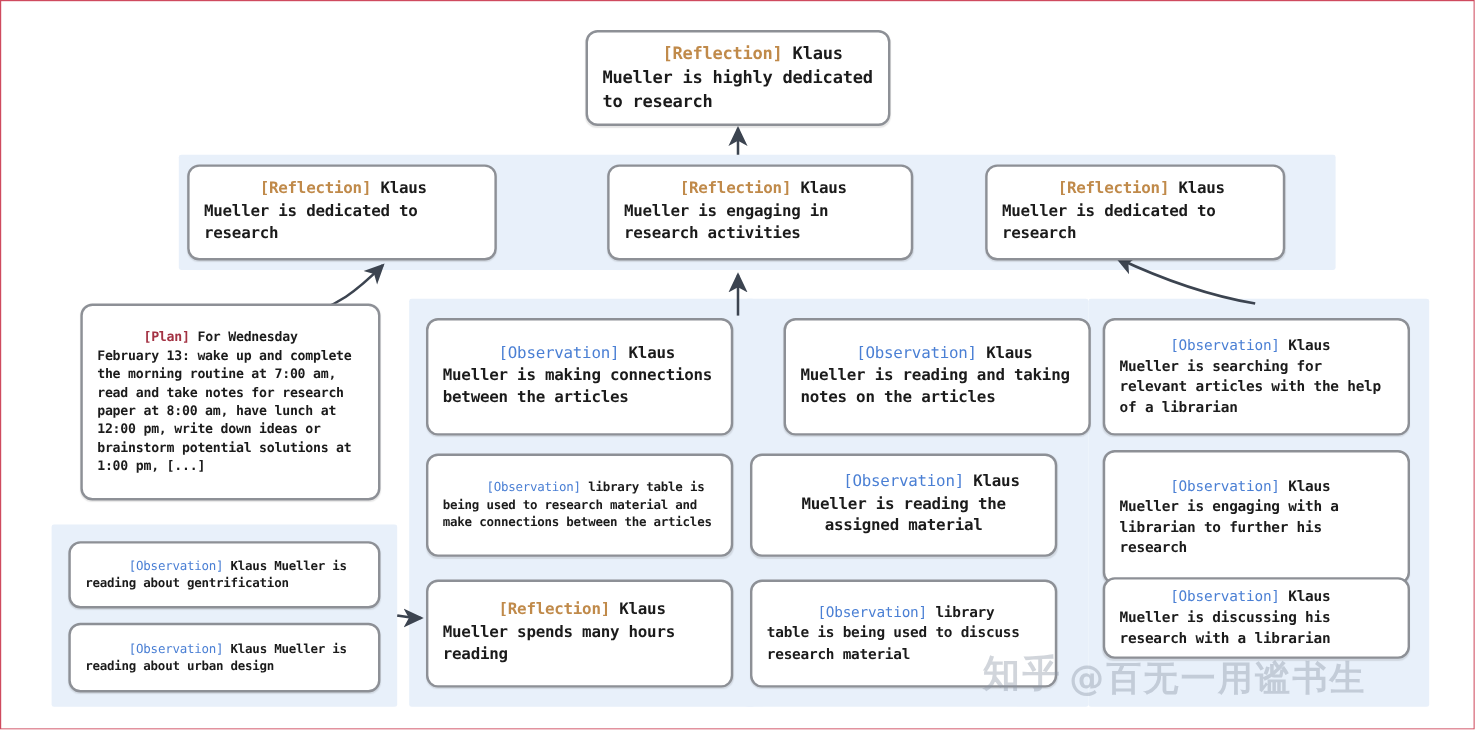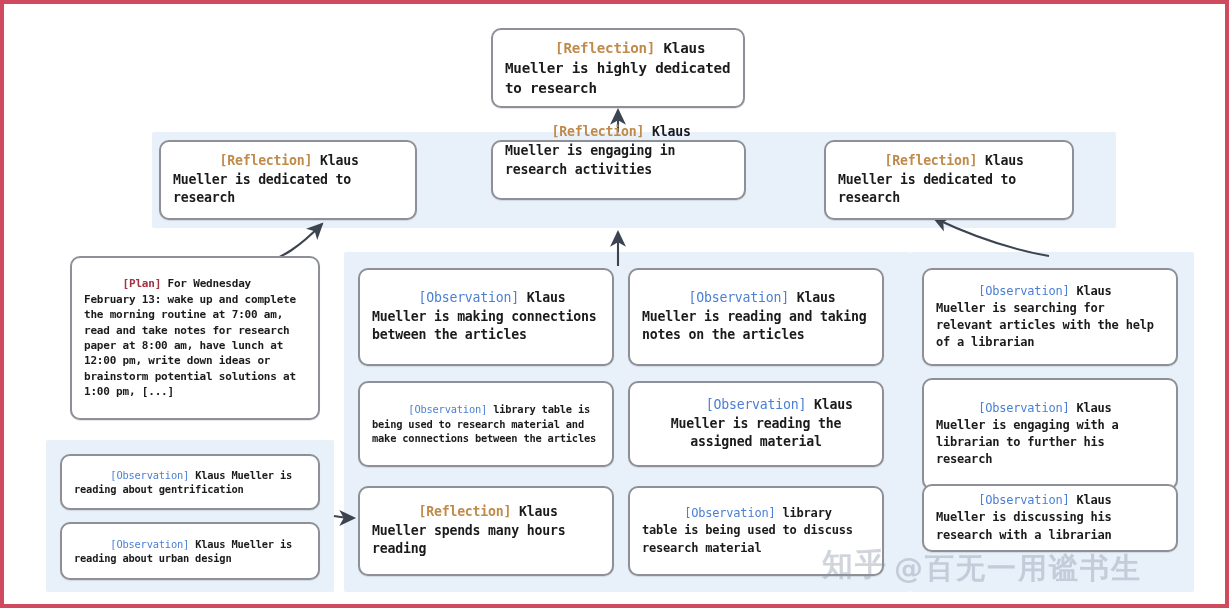--- a/index.html
+++ b/index.html
@@ -9,21 +9,21 @@
   }
   body {
     font-family: "DejaVu Sans Mono", "Liberation Mono", monospace;
   }
   #canvas {
     position: relative;
     width: 1229px;
     height: 608px;
     background: #ffffff;
     box-sizing: border-box;
-    border: 4px solid #0f766e;
+    border: 1px solid #0f766e;
     overflow: hidden;
     padding-left: 32px;
   }
   .band {
     position: absolute;
     background: #e8f0fa;
     border-radius: 2px;
   }
   .node {
     position: absolute;
@@ -106,21 +106,21 @@
       <span class="tag-reflection" style="color: rgb(192, 138, 74);">[Reflection]</span><span> Klaus Mueller is highly dedicated to research</span>
     </div>
   </div>
 
   <div class="node f13" style="left: 155px; top: 136px; width: 258px; height: 80px; border-color: rgb(141, 144, 150);">
     <div class="txt">
       <span class="tag-reflection" style="color: rgb(192, 138, 74);">[Reflection]</span><span> Klaus Mueller is dedicated to research</span>
     </div>
   </div>
 
-  <div class="node f13" style="left: 487px; top: 136px; width: 255px; height: 60px; border-color: rgb(141, 144, 150); align-items: flex-end;">
+  <div class="node f13" style="left: 505px; top: 136px; width: 255px; height: 80px; border-color: rgb(141, 144, 150);">
     <div class="txt">
       <span class="tag-reflection" style="color: rgb(192, 138, 74);">[Reflection]</span><span> Klaus Mueller is engaging in research activities</span>
     </div>
   </div>
 
   <div class="node f13" style="left: 820px; top: 136px; width: 250px; height: 80px; border-color: rgb(141, 144, 150);">
     <div class="txt">
       <span class="tag-reflection" style="color: rgb(192, 138, 74);">[Reflection]</span><span> Klaus Mueller is dedicated to research</span>
     </div>
   </div>
@@ -154,21 +154,21 @@
       <span class="tag-observation" style="color: rgb(74, 127, 212);">[Observation]</span><span> library table is being used to research material and make connections between the articles</span>
     </div>
   </div>
 
   <div class="node f13" style="left: 354px; top: 482px; width: 256px; height: 90px; border-color: rgb(141, 144, 150);">
     <div class="txt">
       <span class="tag-reflection" style="color: rgb(192, 138, 74);">[Reflection]</span><span> Klaus Mueller spends many hours reading</span>
     </div>
   </div>
 
-  <div class="node f13" style="left: 624px; top: 264px; width: 256px; height: 98px; border-color: rgb(141, 144, 150);">
+  <div class="node f13" style="left: 652px; top: 264px; width: 256px; height: 98px; border-color: rgb(141, 144, 150);">
     <div class="txt">
       <span class="tag-observation" style="color: rgb(74, 127, 212);">[Observation]</span><span> Klaus Mueller is reading and taking notes on the articles</span>
     </div>
   </div>
 
   <div class="node f13" style="left: 624px; top: 377px; width: 256px; height: 86px; border-color: rgb(141, 144, 150); text-align: center;">
     <div class="txt">
       <span class="tag-observation" style="color: rgb(74, 127, 212);">[Observation]</span><span> Klaus Mueller is reading the assigned material</span>
     </div>
   </div>

